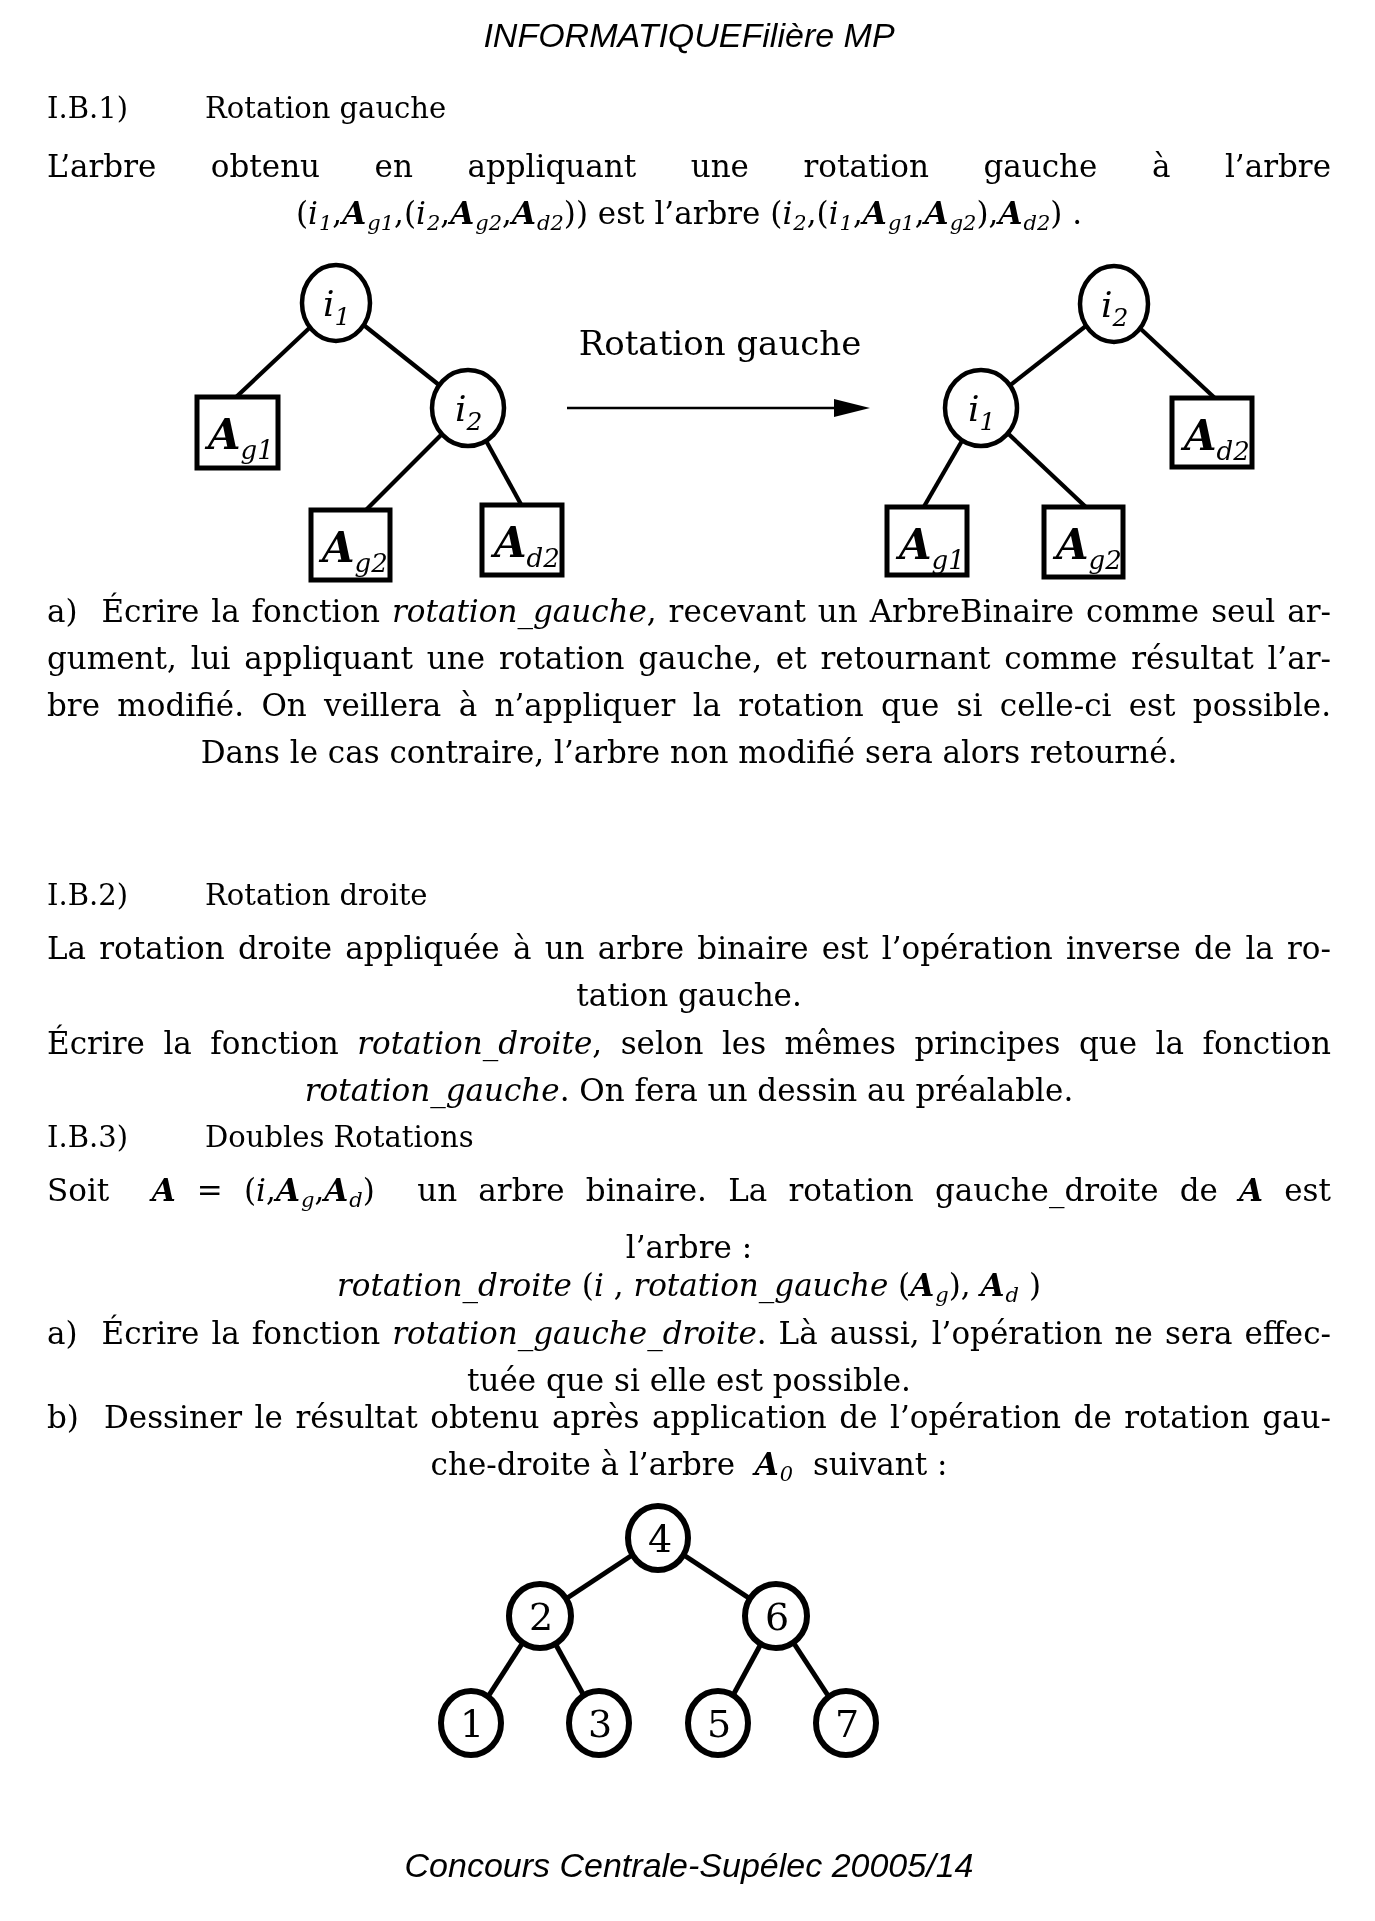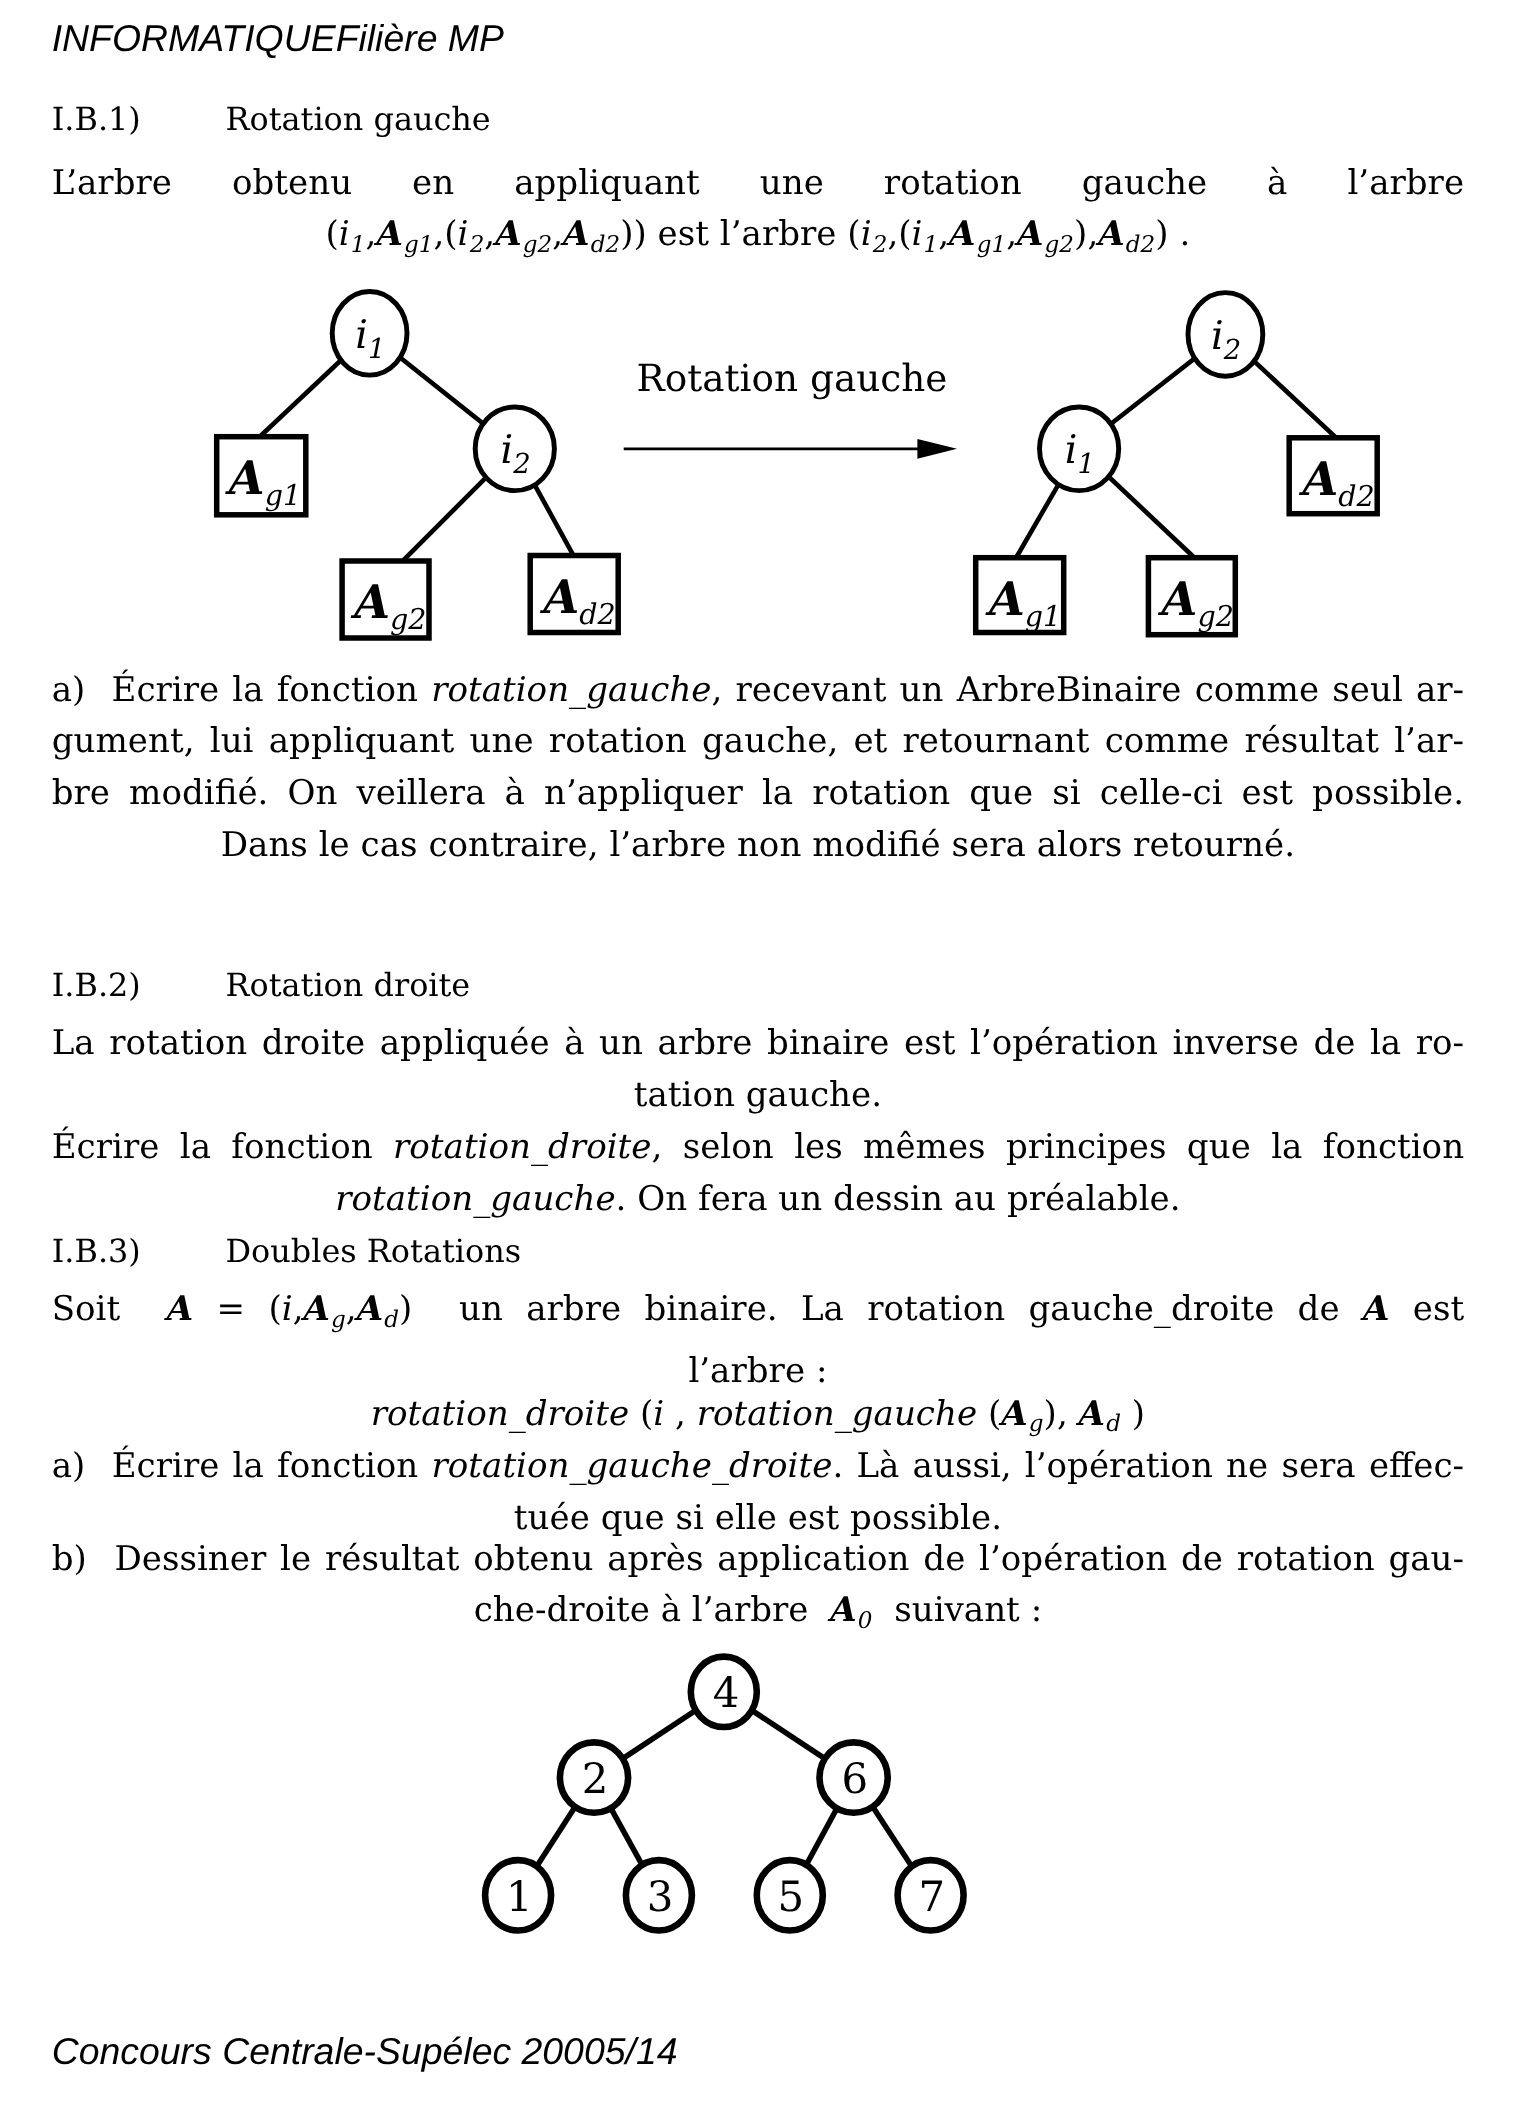--- a/index.html
+++ b/index.html
@@ -2,21 +2,21 @@
 <html><head>
 <meta charset="utf-8">
 <style>
   html,body { margin:0; padding:0; background:#ffffff; }
   #page {
     position:relative; width:1375px; height:1921px; background:#ffffff;
     color:#000; font-family:"DejaVu Serif", serif; overflow:hidden;
   }
   .pagehead, .pagefoot {
     position:absolute; left:47px; width:1284px;
-    display:flex; justify-content:flex-start;
+    display:flex; justify-content:center;
     font-family:"Liberation Sans", sans-serif; font-style:italic; font-size:34px;
   }
   .pagehead { top:16px; }
   .pagefoot { top:1846px; }
   .block { position:absolute; left:47px; width:1284px; font-size:31px; }
   .ln { line-height:47px; }
   .jl { text-align:justify; text-align-last:justify; }
   .ll { text-align:center; }
   .cl { text-align:center; }
   .seg-n {}
@@ -92,21 +92,21 @@
     </g>
     <g>
       <text x="951" y="75" class="node-label"><tspan>i</tspan><tspan class="node-sub" dy="9">2</tspan></text>
       <text x="818" y="179" class="node-label"><tspan>i</tspan><tspan class="node-sub" dy="9">1</tspan></text>
       <text x="1034" y="208" class="box-label"><tspan>A</tspan><tspan class="box-sub" dy="10">d2</tspan></text>
       <text x="749" y="317" class="box-label"><tspan>A</tspan><tspan class="box-sub" dy="10">g1</tspan></text>
       <text x="906" y="317" class="box-label"><tspan>A</tspan><tspan class="box-sub" dy="10">g2</tspan></text>
     </g>
   </svg>
 
-  <div class="block" style="top:604px">
+  <div class="block" style="top:588px">
       <div class="ln jl"><span class="seg-n">a)&nbsp; Écrire la fonction </span><span class="seg-i">rotation_gauche</span><span class="seg-n">, recevant un ArbreBinaire comme seul ar-</span></div>
       <div class="ln jl">gument, lui appliquant une rotation gauche, et retournant comme résultat l’ar-</div>
       <div class="ln jl">bre modifié. On veillera à n’appliquer la rotation que si celle-ci est possible.</div>
       <div class="ln ll">Dans le cas contraire, l’arbre non modifié sera alors retourné.</div>
     </div>
 
   <div class="block heading" style="top:872px">
     <span class="h-num">I.B.2)</span><span>Rotation droite</span>
   </div>
 

